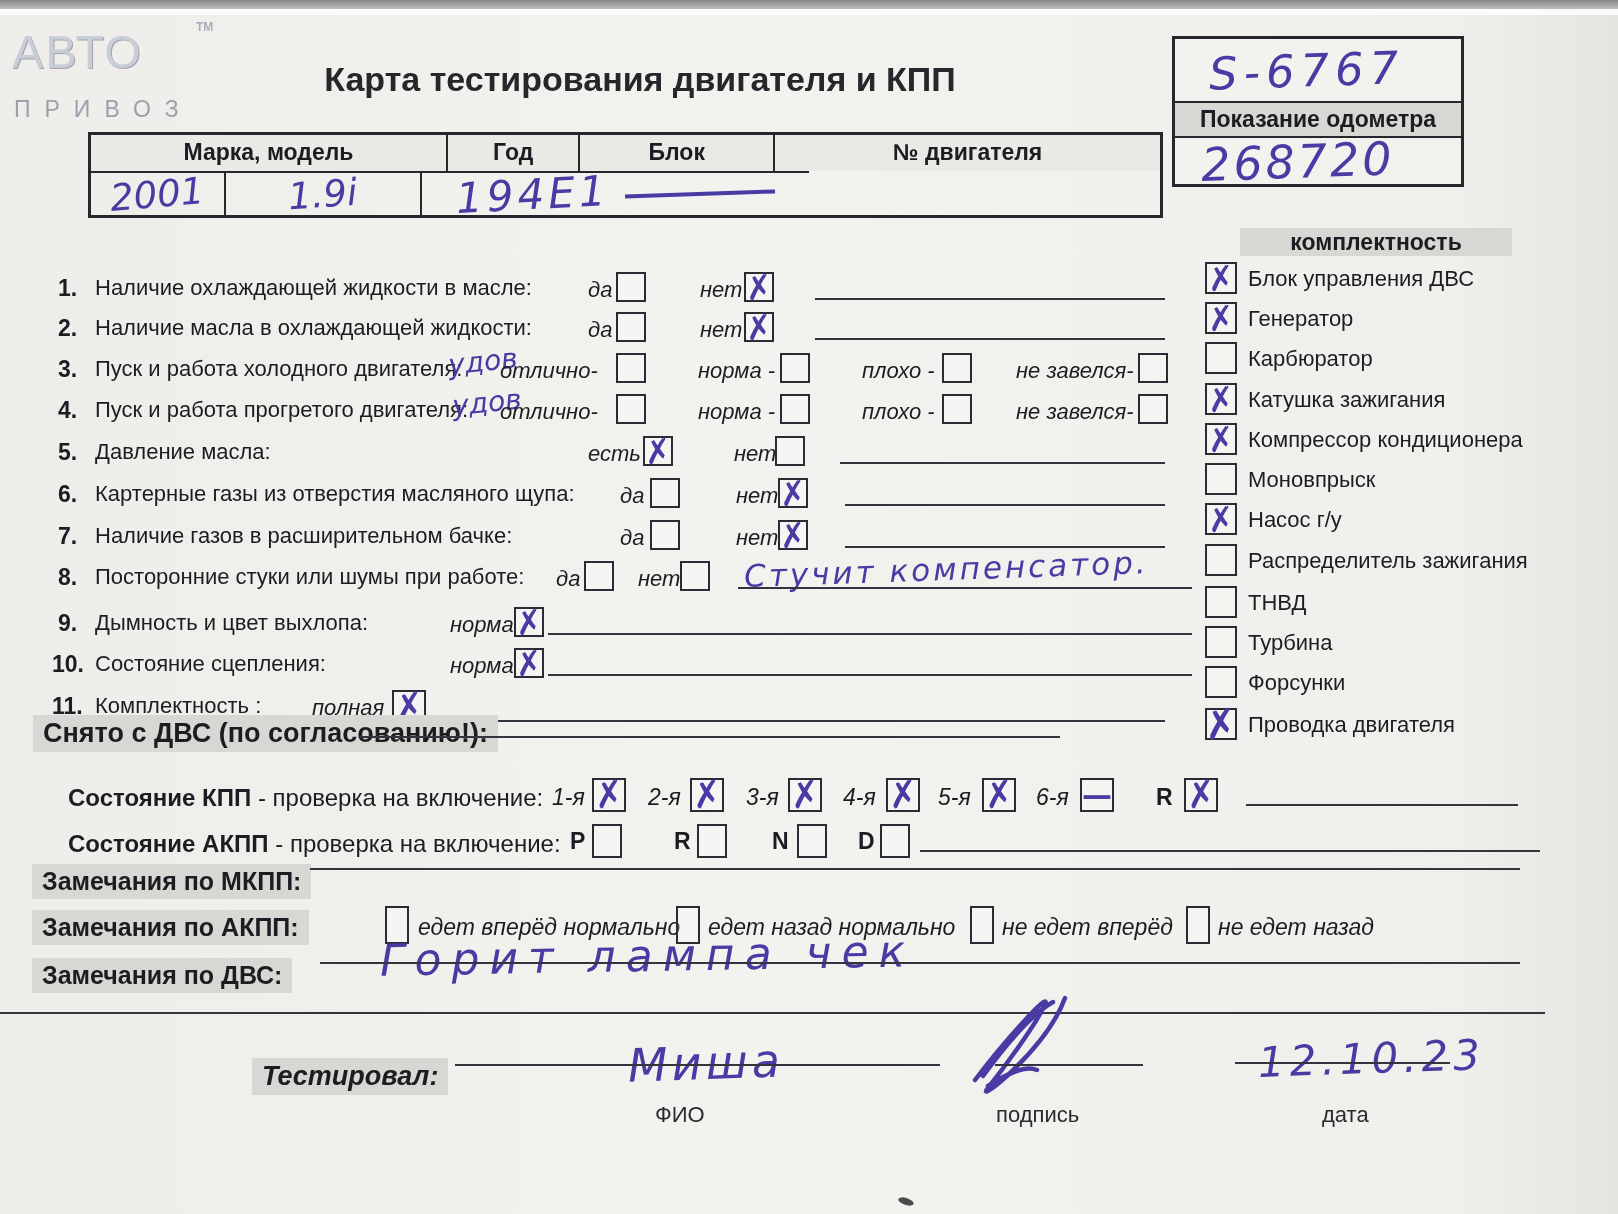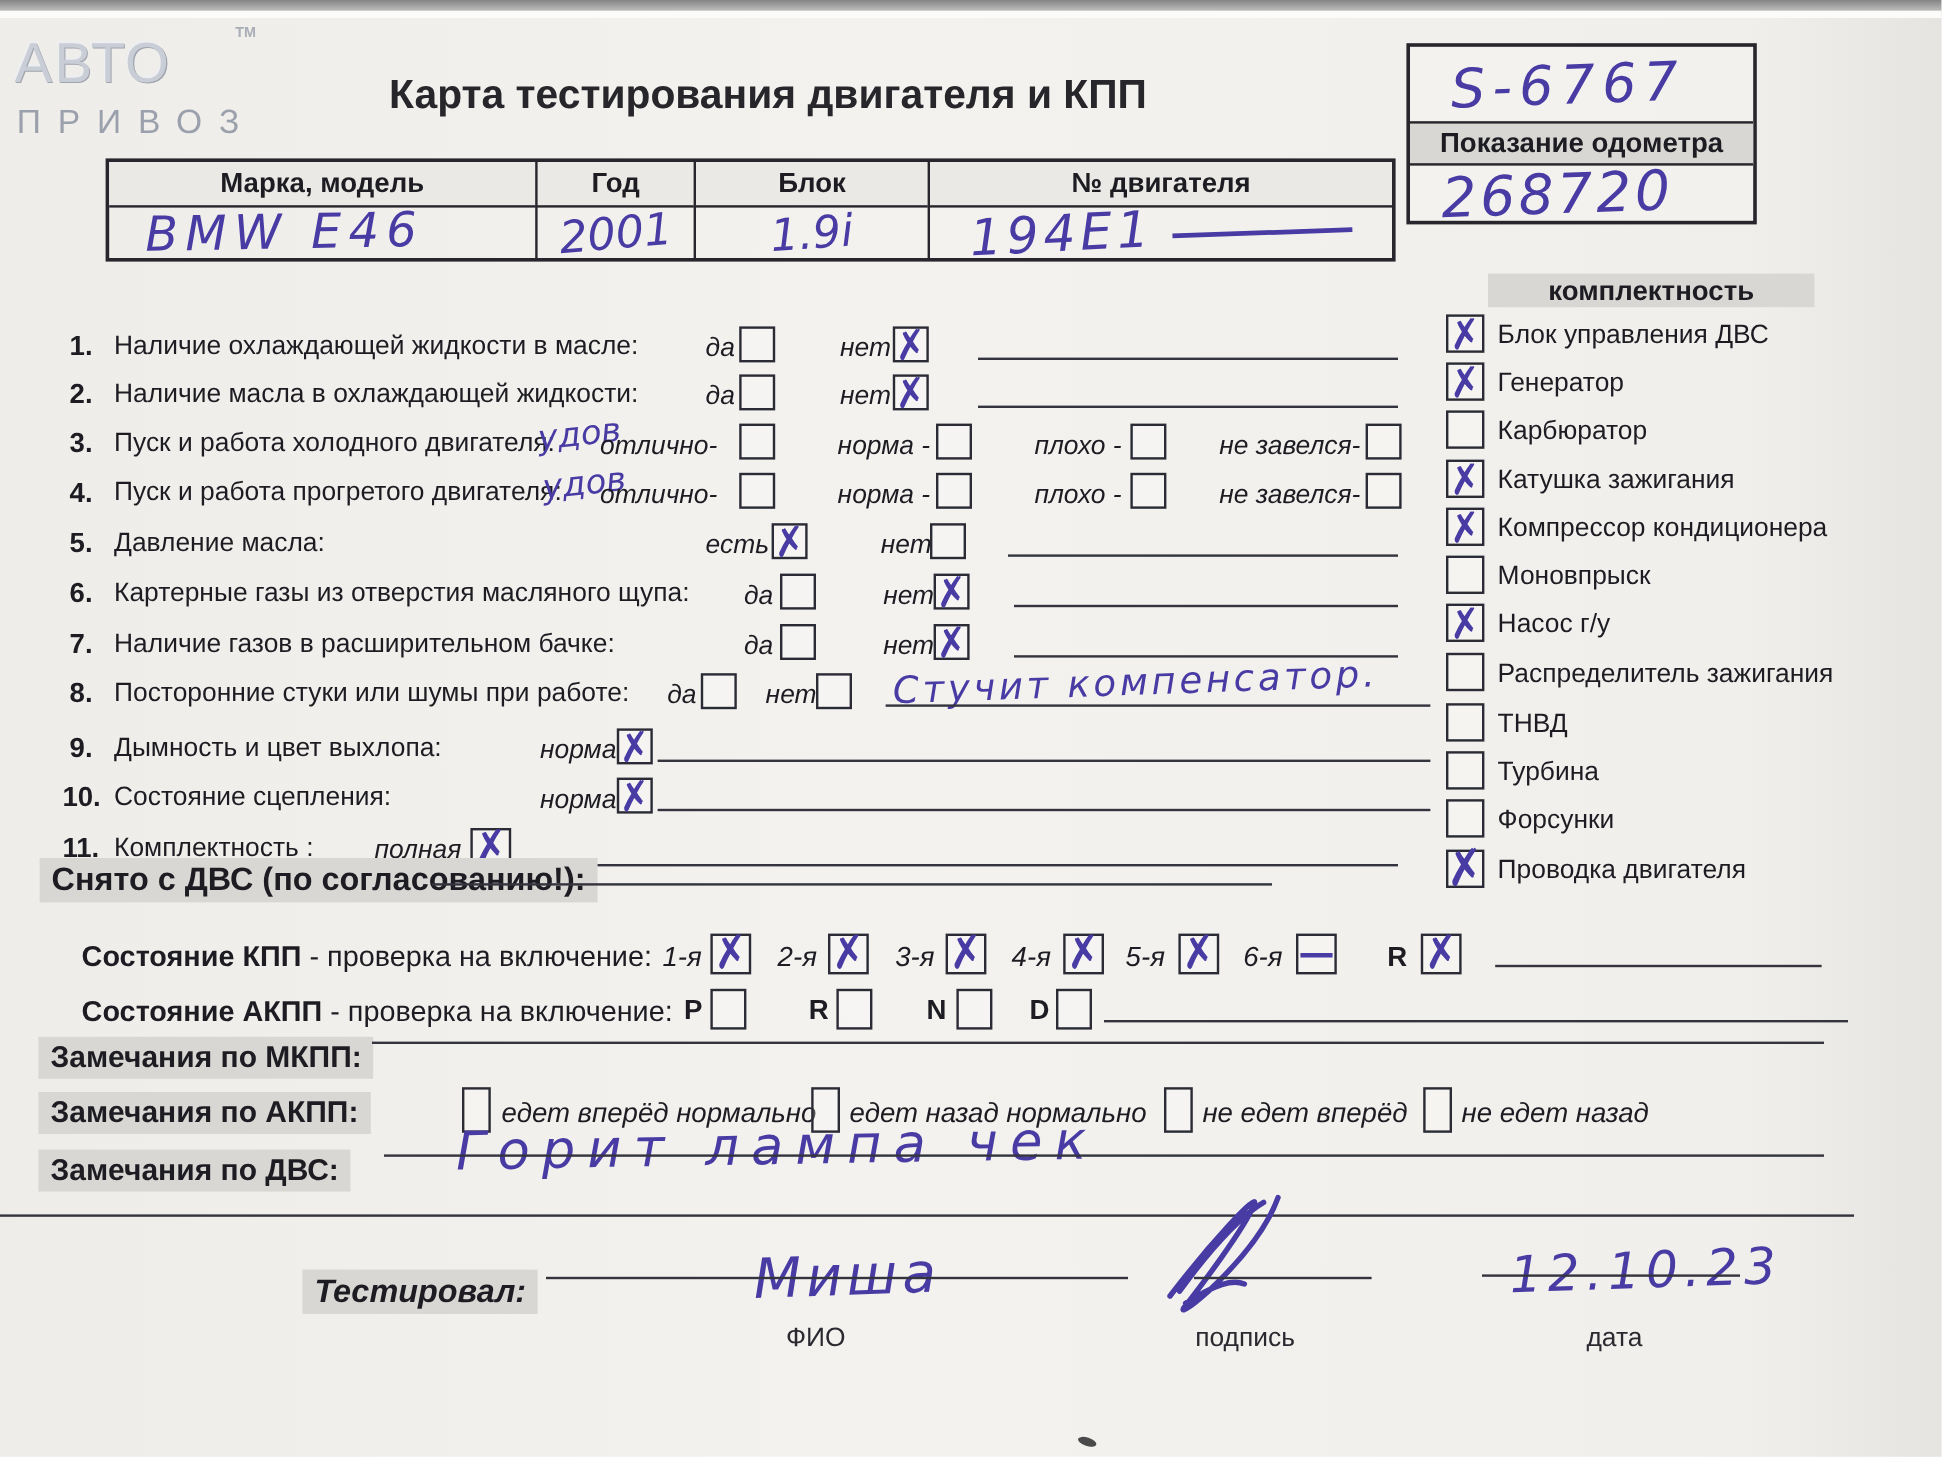--- a/index.html
+++ b/index.html
@@ -15,21 +15,21 @@
     background:linear-gradient(90deg,#efede9 0%,#f4f2ef 45%,#f1efec 90%,#e6e4e1 100%);
   }
   .abs{position:absolute;}
   .scan-strip{left:0;top:0;width:1618px;height:9px;background:linear-gradient(#858585,#bdbdbd);}
   .scan-edge{left:0;top:9px;width:1618px;height:6px;background:#fbfbfa;}
   .speck{left:898px;top:1198px;width:16px;height:7px;background:#4a4a4a;border-radius:50%;transform:rotate(18deg);}
 
   .logo-top{left:12px;top:24px;font-weight:normal;font-size:47px;letter-spacing:2px;color:#c9cdd5;
     text-shadow:1px 1px 0 #9fa4ae,-1px -1px 0 #eceef2;}
   .logo-tm{left:196px;top:20px;font-size:12px;color:#a8adb6;font-weight:bold;}
-  .logo-bottom{left:14px;top:86px;font-size:28px;letter-spacing:14px;color:#9ba1ac;}
+  .logo-bottom{left:14px;top:96px;font-size:23px;letter-spacing:14px;color:#9ba1ac;}
 
   .title{left:300px;top:60px;width:680px;text-align:center;font-weight:bold;font-size:34px;color:#26262b;}
 
   
   .vt{left:88px;top:132px;width:1075px;border:3px solid #26262c;box-sizing:border-box;}
   .vt-row{display:flex;}
   .vt-hcell{box-sizing:border-box;height:36px;line-height:34px;text-align:center;font-weight:bold;font-size:23px;
     background:#ebe9e5;border-left:2.5px solid #26262c;}
   .vt-hcell:first-child{border-left:none;}
   .vt-vcell{box-sizing:border-box;height:44px;border-left:2.5px solid #26262c;border-top:2.5px solid #26262c;
@@ -102,23 +102,20 @@
 </div>
 
 <div class="abs vt">
   <div class="vt-row">
     <div class="vt-hcell" style="width:357px">Марка, модель</div>
     <div class="vt-hcell" style="width:133px">Год</div>
     <div class="vt-hcell" style="width:196px">Блок</div>
     <div class="vt-hcell" style="width:389px">№ двигателя</div>
   </div>
   <div class="vt-row">
-    <div class="vt-vcell" style="width:357px;justify-content:flex-start;padding-left:30px">
-      <span class="hw" style="font-size:40px;letter-spacing:6px;transform:rotate(-1deg)">BMW E46</span>
-    </div>
     <div class="vt-vcell" style="width:133px">
       <span class="hw" style="font-size:37px;transform:rotate(-5deg)">2001</span>
     </div>
     <div class="vt-vcell" style="width:196px">
       <span class="hw" style="font-size:37px;transform:rotate(-4deg)">1.9i</span>
     </div>
     <div class="vt-vcell" style="width:389px">
       <span class="hw" style="font-size:42px;letter-spacing:4px;transform:rotate(-3deg)">194Е1</span>
       <span class="hw-stroke"></span>
     </div>

